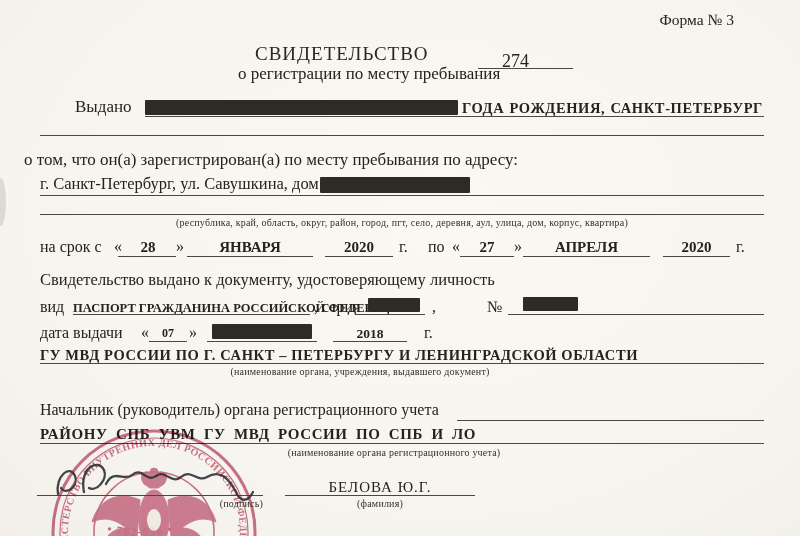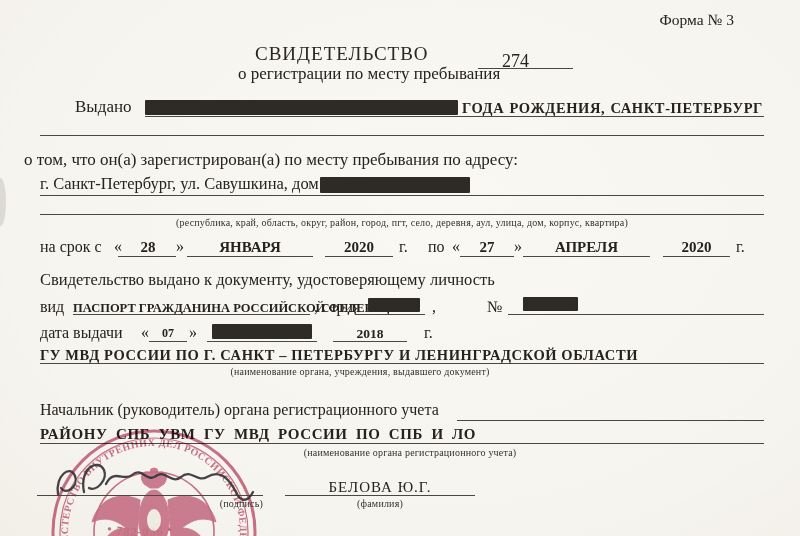--- a/index.html
+++ b/index.html
@@ -98,21 +98,21 @@
   <div class="abs body-s" style="left:424px;top:324px;">г.</div>
 
   <div class="abs caps-b" style="left:40px;top:347px;font-size:14.5px;">ГУ  МВД  РОССИИ  ПО  Г. САНКТ – ПЕТЕРБУРГУ  И  ЛЕНИНГРАДСКОЙ  ОБЛАСТИ</div>
   <div class="ln" style="left:40px;top:363px;width:724px;"></div>
   <div class="cap" style="left:140px;top:366px;width:440px;">(наименование органа, учреждения, выдавшего документ)</div>
 
   <div class="abs" style="left:40px;top:401px;font-size:16px;">Начальник (руководитель) органа регистрационного учета</div>
   <div class="ln" style="left:457px;top:420px;width:307px;"></div>
   <div class="abs caps-b" style="left:40px;top:426px;font-size:15px;word-spacing:4px;">РАЙОНУ СПБ УВМ  ГУ  МВД РОССИИ  ПО СПБ  И  ЛО</div>
   <div class="ln" style="left:40px;top:443px;width:724px;"></div>
-  <div class="cap" style="left:48px;top:447px;width:724px;">(наименование органа регистрационного учета)</div>
+  <div class="cap" style="left:32px;top:447px;width:724px;">(наименование органа регистрационного учета)</div>
 
   <svg class="abs" style="left:48px;top:426px;opacity:0.82;mix-blend-mode:multiply;z-index:1;" width="212" height="212" viewBox="0 0 212 212">
     <g stroke="#c25573" fill="none">
       <circle cx="106" cy="106" r="101" stroke-width="3"></circle>
       <circle cx="106" cy="106" r="94" stroke-width="1.2"></circle>
       <circle cx="106" cy="106" r="60" stroke-width="1.6"></circle>
     </g>
     <defs>
       <path id="ringPath" d="M28,142 A86,86 0 1 1 184,142"></path>
       <path id="numPath" d="M28,96 A150,150 0 0 0 156,96"></path>

